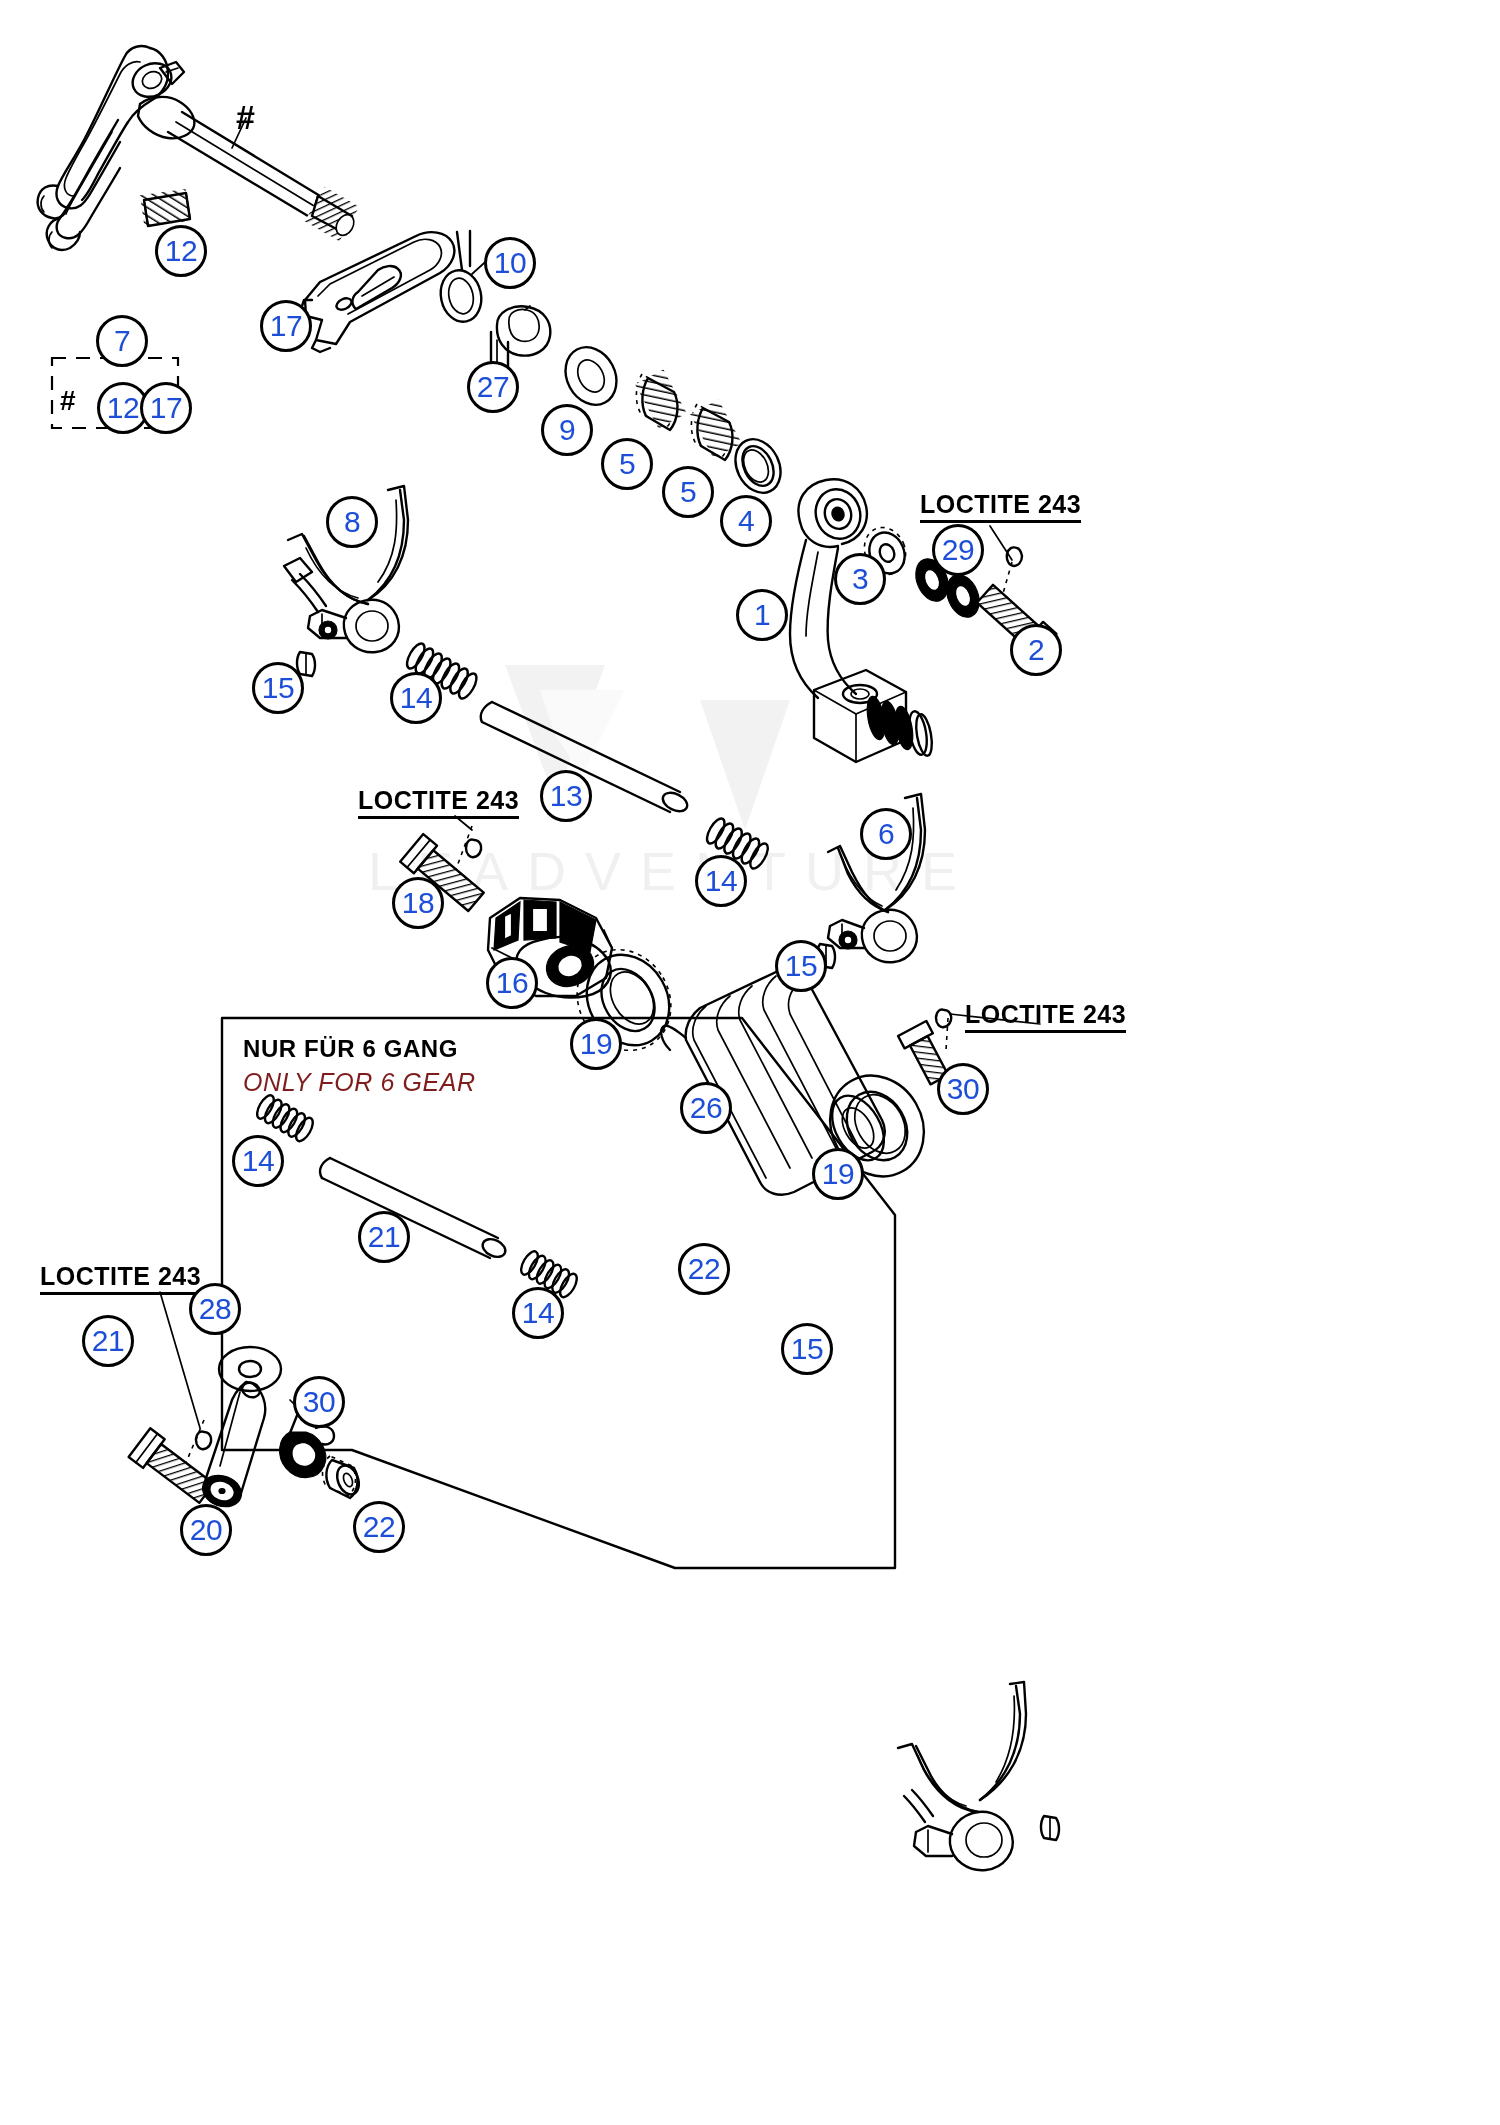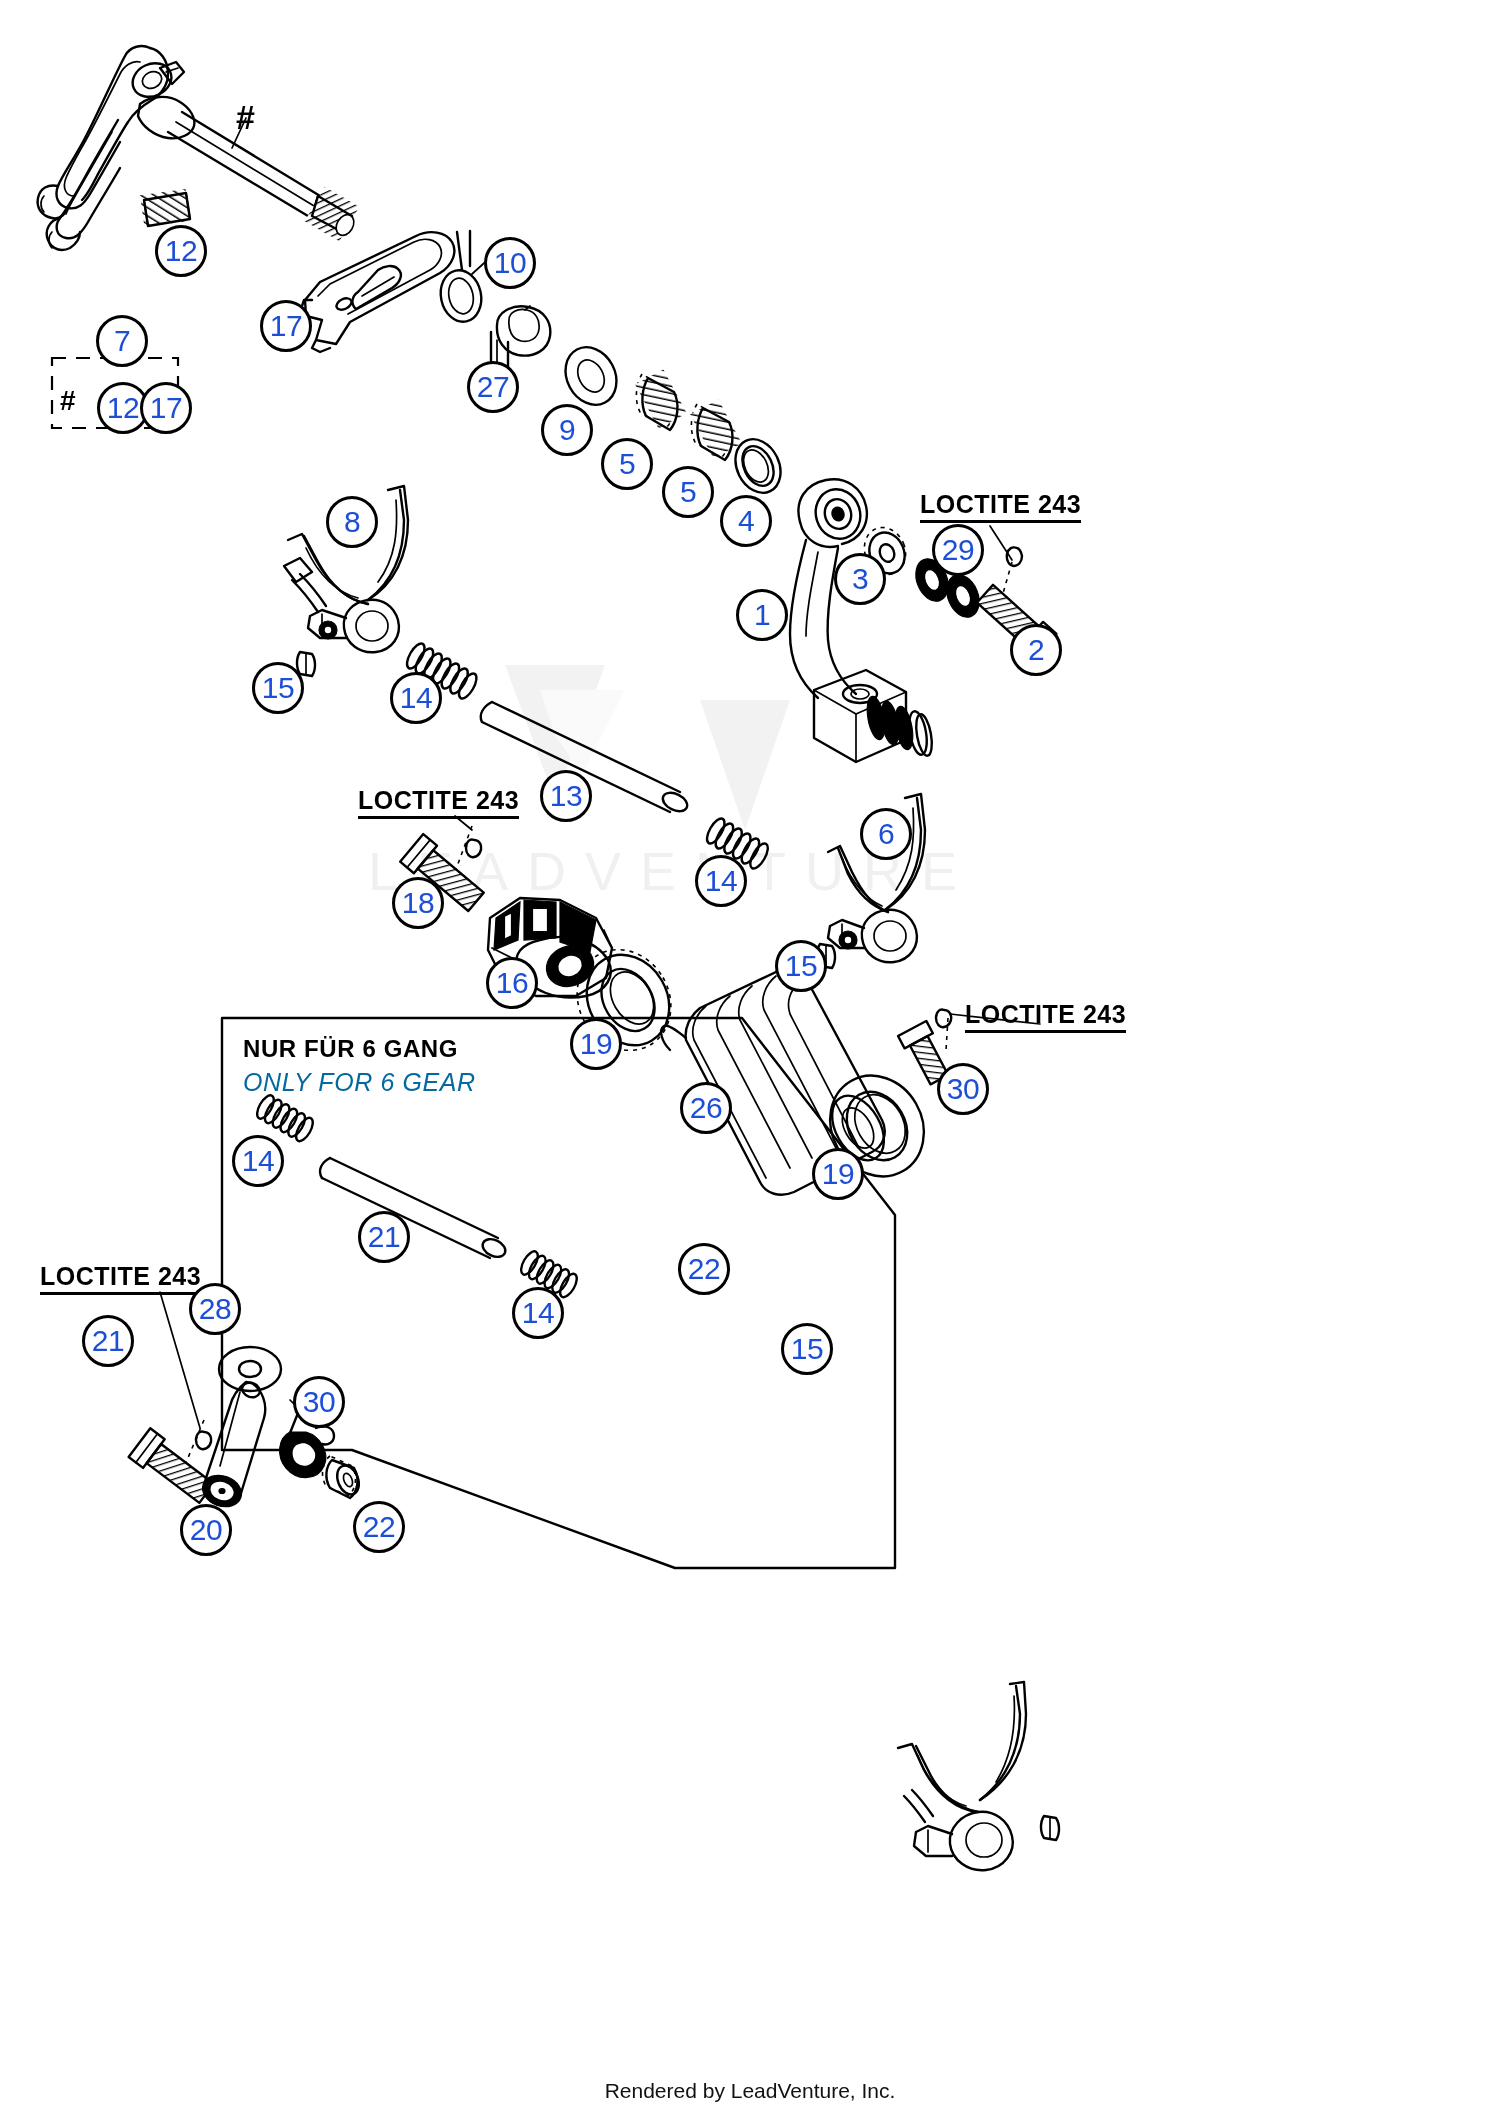--- a/index.html
+++ b/index.html
@@ -67,21 +67,21 @@
     letter-spacing: 0.6px;
     color: #000;
     white-space: nowrap;
     font-family: "Liberation Sans", sans-serif;
   }
   .note-en {
     position: absolute;
     font-size: 25px;
     font-style: italic;
     letter-spacing: 0.6px;
-    color: #0369a1;
+    color: #7f1d1d;
     white-space: nowrap;
     font-family: "Liberation Sans", sans-serif;
   }
   .footer-credit {
     position: absolute;
     left: 0;
     right: 0;
     bottom: 22px;
     text-align: center;
     font-size: 21px;
@@ -598,15 +598,14 @@
   <div class="callout" style="left:358px; top:1211px;">21</div>
   <div class="callout" style="left:512px; top:1287px;">14</div>
   <div class="callout" style="left:678px; top:1243px;">22</div>
   <div class="callout" style="left:781px; top:1323px;">15</div>
   <div class="callout" style="left:82px; top:1315px;">21</div>
   <div class="callout" style="left:189px; top:1283px;">28</div>
   <div class="callout" style="left:293px; top:1376px;">30</div>
   <div class="callout" style="left:180px; top:1504px;">20</div>
   <div class="callout" style="left:353px; top:1501px;">22</div>
 
-  <div class="footer-credit">Rendered by LeadVenture, Inc.</div>
 
 </div>
 
 </body></html>

